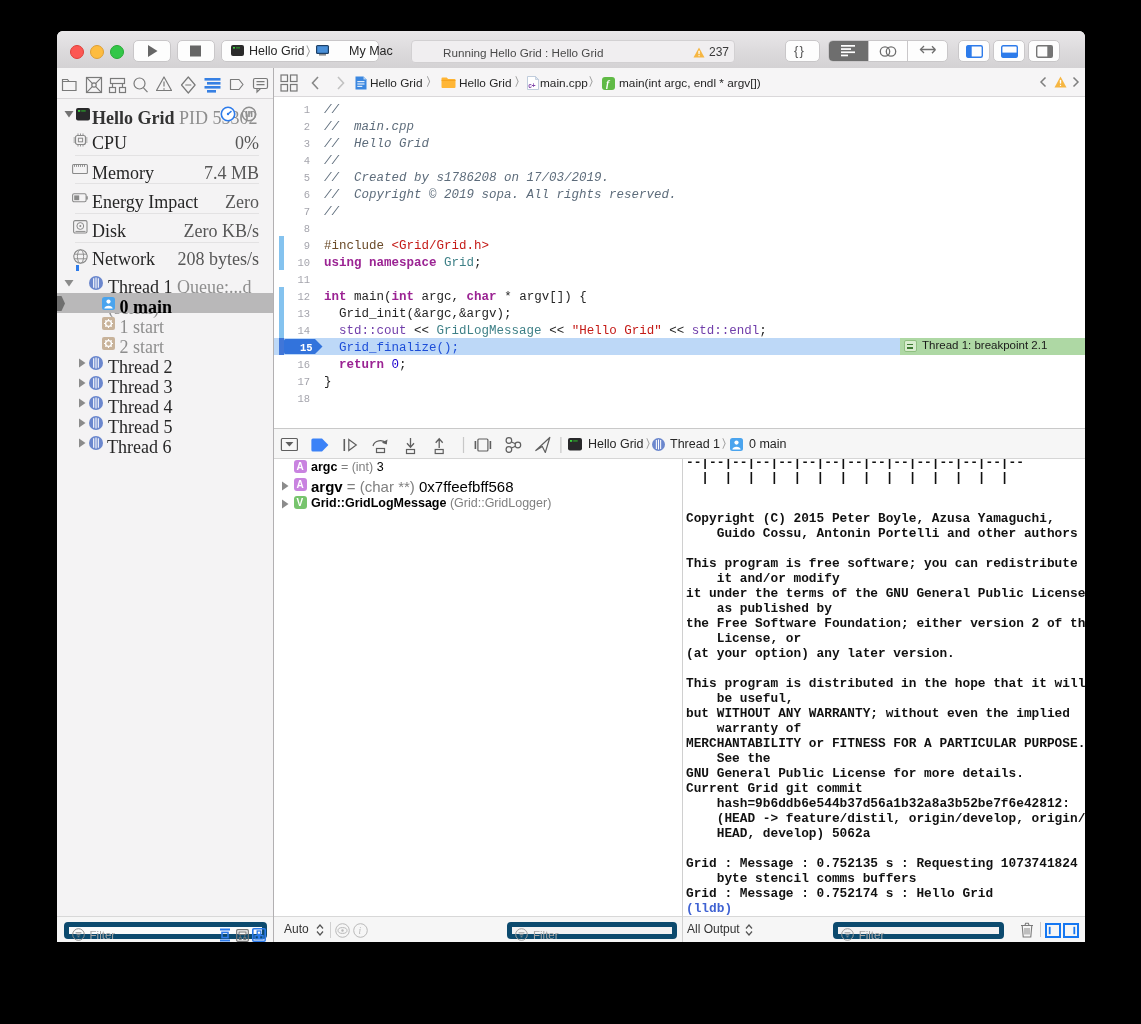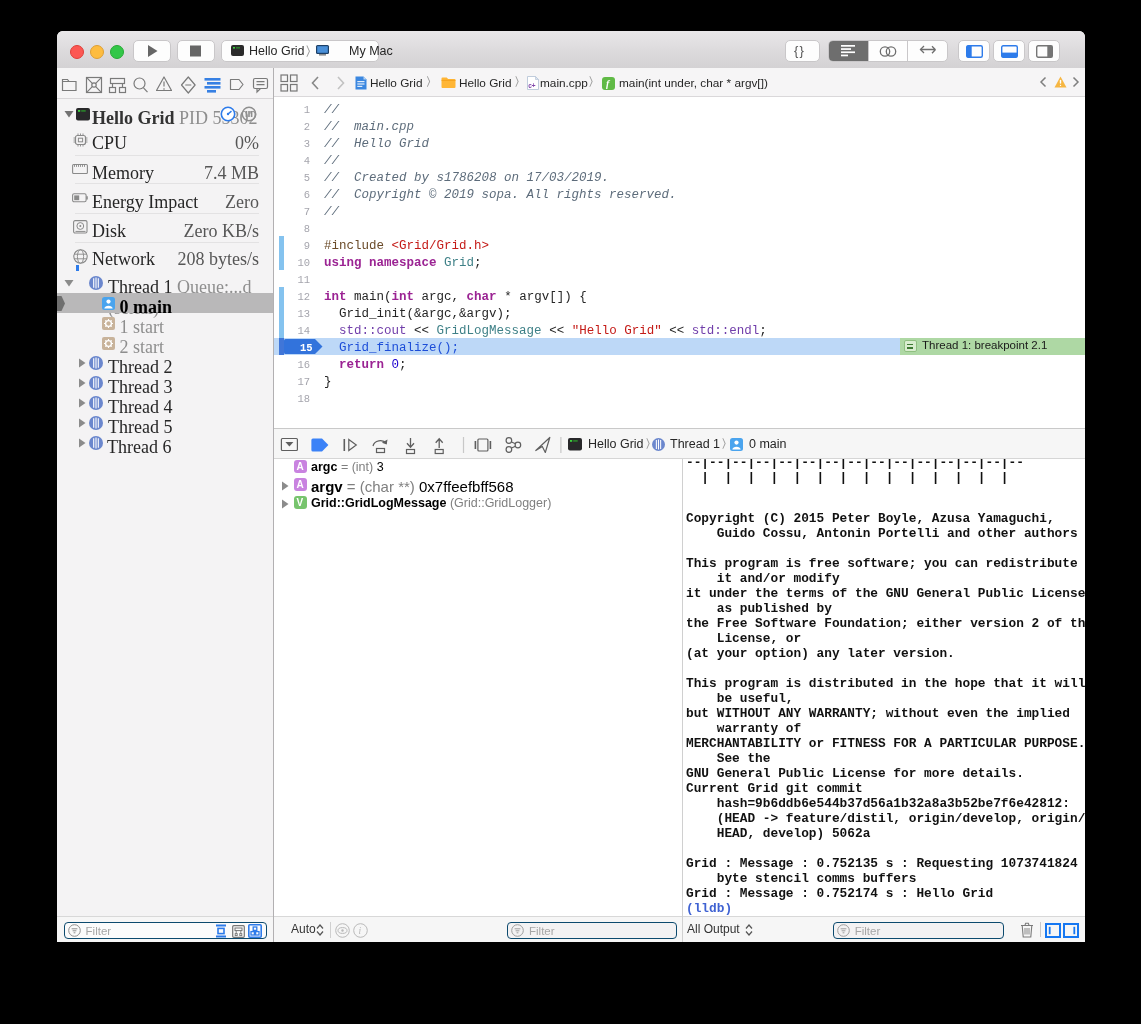--- a/index.html
+++ b/index.html
@@ -51,21 +51,21 @@
   
   #varspanel{position:absolute;left:217px;top:427.5px;width:408px;height:457.5px;background:#fff;}
   #consolepanel{position:absolute;left:626px;top:427.5px;width:402px;height:457.5px;background:#fff;overflow:hidden;}
   #vdiv2{position:absolute;left:625px;top:427.5px;width:1px;height:483.5px;background:#d0d0d0;}
   #console,#console2{position:absolute;left:3px;font-family:"Liberation Mono",monospace;
      font-size:12.8px;line-height:15px;font-weight:bold;color:#111;white-space:pre;}
   #console{top:-4px;}
   #console2{top:52.7px;}
   
   .botbar{position:absolute;top:885px;height:26px;background:#f6f6f6;border-top:1px solid #d8d8d8;box-sizing:border-box;}
-  .ffield{position:absolute;background:#fbfbfb;border:1px solid #0c4a6e;border-radius:4px;box-sizing:border-box;}
+  .ffield{position:absolute;background:#fbfbfb;border:5px solid #0c4a6e;border-radius:4px;box-sizing:border-box;}
   .fphtxt{position:absolute;font-size:11.5px;color:#a6a6a6;}
   .jl{position:absolute;font-size:11.8px;color:#262626;white-space:nowrap;}
   .jc{position:absolute;top:6px;color:#9b9b9b;font-size:12px;}
 </style>
 </head>
 <body>
 <div id="stage">
   <div id="win">
 
     <div id="titlebar">
@@ -93,20 +93,29 @@
         <span class="ui" style="position:absolute;left:27px;top:3px;">Hello Grid</span>
         <span style="position:absolute;left:84px;top:2px;color:#9b9b9b;font-size:13px;">〉</span>
         <svg width="15" height="12" viewBox="0 0 15 12" style="position:absolute;left:93px;top:4px;">
           <rect x="1" y="0" width="13" height="9" rx="1.5" fill="#1c3f66"></rect>
           <rect x="2.2" y="1.2" width="10.6" height="6.6" fill="#4a90d9"></rect>
           <rect x="4" y="9" width="7" height="1.6" fill="#8e8e8e"></rect>
         </svg>
         <span class="ui" style="position:absolute;left:111px;top:3px;white-space:nowrap;margin-left:16px;">My Mac</span>
       </div>
 
+      <div class="statusf">
+        <span style="position:absolute;left:31px;top:4.5px;font-size:11.7px;color:#4a4a4a;">Running Hello Grid : Hello Grid</span>
+        <svg width="12" height="11" viewBox="0 0 12 11" style="position:absolute;left:281px;top:6px;">
+          <path d="M6 0.5 L11.5 10.5 L0.5 10.5 Z" fill="#f6b642"></path>
+          <rect x="5.4" y="3.6" width="1.3" height="3.6" rx="0.6" fill="#fff"></rect>
+          <rect x="5.4" y="8" width="1.3" height="1.3" rx="0.6" fill="#fff"></rect>
+        </svg>
+        <span style="position:absolute;left:297px;top:4px;font-size:12px;color:#3a3a3a;">237</span>
+      </div>
 
       <div class="tbtn" style="left:728px;width:35px;">
         <span style="position:absolute;left:8px;top:2px;font-size:13px;color:#555;">{ }</span>
       </div>
 
       <div class="seg" style="left:771px;width:120px;">
         <div style="background:#6e6e6e;">
           <svg width="16" height="14" viewBox="0 0 16 14">
             <rect x="1" y="1" width="14" height="1.7" fill="#fff"></rect>
             <rect x="1" y="4.2" width="10" height="1.7" fill="#fff"></rect>
@@ -223,21 +232,21 @@
         <path d="M8.5 0.5 l3 3 h-3 z" fill="#dbe5f1" stroke="#b9c6d8" stroke-width="0.7"></path>
         <text x="1.2" y="11.5" font-family="Liberation Sans" font-size="6.5" font-weight="bold" fill="#8145aa">c+</text>
       </svg>
       <span class="jl" style="left:266px;top:8px;">main.cpp</span>
       <span class="jc" style="left:315px;">〉</span>
 
       <svg width="13" height="13" viewBox="0 0 13 13" style="position:absolute;left:327.5px;top:9px;">
         <rect x="0" y="0" width="13" height="13" rx="3" fill="#60ba46"></rect>
         <text x="4" y="10" font-family="Liberation Serif" font-size="10" font-style="italic" font-weight="bold" fill="#fff">f</text>
       </svg>
-      <span class="jl" style="left:345px;top:8px;">main(int under, char * argv[])</span>
+      <span class="jl" style="left:345px;top:8px;">main(int argc, endl * argv[])</span>
 
       <svg width="10" height="12" viewBox="0 0 10 12" style="position:absolute;left:764px;top:8px;">
         <path d="M7.5 1.5 L3 6 L7.5 10.5" fill="none" stroke="#7f7f7f" stroke-width="1.5"></path>
       </svg>
       <svg width="13" height="12" viewBox="0 0 13 12" style="position:absolute;left:780px;top:8px;">
         <path d="M6.5 0.5 L12.5 11.5 L0.5 11.5 Z" fill="#f6b642"></path>
         <rect x="5.8" y="3.8" width="1.4" height="4" rx="0.7" fill="#fff"></rect>
         <rect x="5.8" y="8.7" width="1.4" height="1.4" rx="0.7" fill="#fff"></rect>
       </svg>
       <svg width="10" height="12" viewBox="0 0 10 12" style="position:absolute;left:797px;top:8px;">
@@ -559,21 +568,21 @@
         </svg>
         <svg width="14" height="14" viewBox="0 0 14 14" style="position:absolute;left:183px;top:1.5px;">
           <rect x="0.8" y="0.8" width="12.4" height="12.4" rx="1" fill="none" stroke="#2d7bea" stroke-width="1.6"></rect>
           <rect x="5.2" y="3" width="3.6" height="3.4" fill="none" stroke="#2d7bea" stroke-width="1.3"></rect>
           <rect x="3" y="7.6" width="3.4" height="3.4" fill="none" stroke="#2d7bea" stroke-width="1.3"></rect>
           <rect x="7.6" y="7.6" width="3.4" height="3.4" fill="none" stroke="#2d7bea" stroke-width="1.3"></rect>
         </svg>
       </div>
     </div>
     <div class="botbar" style="left:217px;width:408px;">
-      <span style="position:absolute;left:17px;top:5px;font-size:12px;color:#333;">Auto</span>
+      <span style="position:absolute;left:10px;top:5px;font-size:12px;color:#333;">Auto</span>
       <svg width="8" height="12" viewBox="0 0 8 12" style="position:absolute;left:42px;top:7px;">
         <path d="M1 4.5 L4 1 L7 4.5 M1 7.5 L4 11 L7 7.5" fill="none" stroke="#555" stroke-width="1.2"></path>
       </svg>
       <div style="position:absolute;left:56px;top:5px;width:1px;height:16px;background:#d0d0d0;"></div>
       <svg width="15" height="15" viewBox="0 0 15 15" style="position:absolute;left:61px;top:6px;">
         <circle cx="7.5" cy="7.5" r="6.8" fill="none" stroke="#b9b9b9" stroke-width="1"></circle>
         <ellipse cx="7.5" cy="7.5" rx="4.5" ry="2.9" fill="none" stroke="#b9b9b9" stroke-width="1"></ellipse>
         <circle cx="7.5" cy="7.5" r="1.2" fill="#b9b9b9"></circle>
       </svg>
       <svg width="15" height="15" viewBox="0 0 15 15" style="position:absolute;left:79px;top:6px;">

